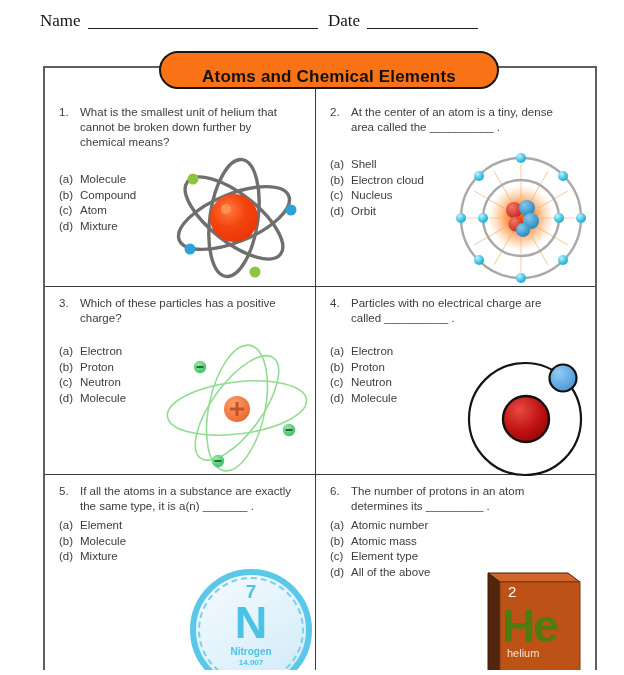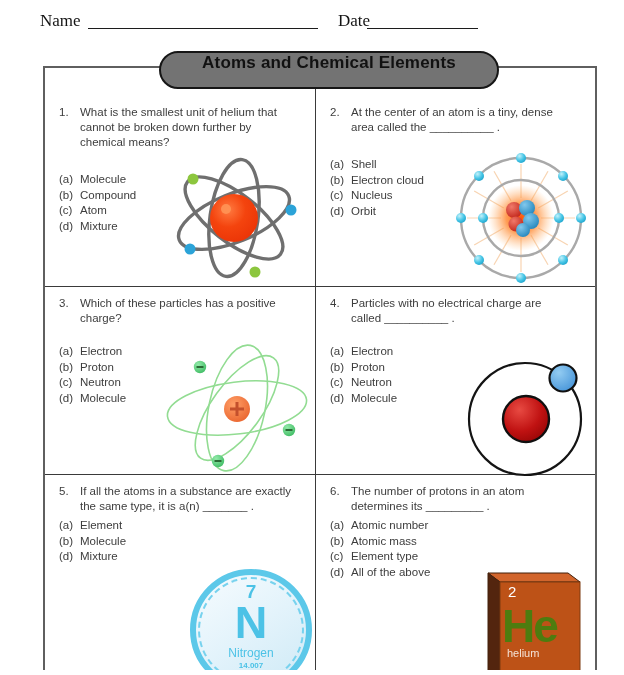--- a/index.html
+++ b/index.html
@@ -2,28 +2,28 @@
 <html><head>
 <meta charset="utf-8">
 <style>
   html,body{margin:0;padding:0;background:#fff;}
   .page{position:relative;width:624px;height:675px;background:#fff;overflow:hidden;
         font-family:"Liberation Sans",sans-serif;color:#3d3d3d;}
   
   .hdr{position:absolute;left:0;top:0;width:556px;height:40px;
        font-family:"Liberation Serif",serif;color:#141414;font-size:17px;}
   .hdr-name{position:absolute;left:40px;top:11px;}
-  .hdr-date{position:absolute;left:328px;top:11px;margin-left:10px;}
+  .hdr-date{position:absolute;left:328px;top:11px;}
   .blank{position:absolute;top:27px;height:1px;border-bottom:1.4px solid #1c1c1c;}
   .blank-name{left:88px;width:230px;}
   .blank-date{left:367px;width:111px;}
   
-  .pill{position:absolute;left:159px;top:51px;width:336px;height:34px;background:#737373;
+  .pill{position:absolute;left:159px;top:51px;width:336px;height:34px;background:#f97316;
         border:2px solid #161616;border-radius:19px;z-index:5;
-        display:flex;align-items:flex-start;justify-content:center;}
+        display:flex;align-items:flex-end;justify-content:center;}
   .pill span{font-size:17px;font-weight:bold;color:#111;letter-spacing:.2px;}
   
   .tbl{position:absolute;left:43px;top:66px;width:554px;height:609px;
        border:2px solid #5f5f5f;box-sizing:border-box;overflow:hidden;
        display:grid;grid-template-columns:271px 1fr;grid-template-rows:219px 188px 1fr;}
   .cell{position:relative;box-sizing:border-box;padding:0 0 0 14px;overflow:visible;}
   .col-l{border-right:1.6px solid #3a3a3a;}
   .rb{border-bottom:1.6px solid #3a3a3a;}
   .r1{padding-top:37px;}
   .r2{padding-top:9px;}
@@ -43,21 +43,21 @@
   .fig2{left:140px;top:85px;width:130px;height:130px;}
   .fig3{left:116px;top:53px;width:150px;height:136px;}
   .fig4{left:130px;top:50px;width:160px;height:150px;}
   
   .n-badge{position:absolute;left:145px;top:94px;width:110px;height:110px;border-radius:50%;
            border:6px solid #5cc8e9;background:linear-gradient(145deg,#f6fbfe 0%,#e3f3fb 50%,#cfeaf6 100%);
            display:flex;flex-direction:column;align-items:center;text-align:center;color:#4cc2e6;}
   .n-ring{position:absolute;inset:2px;border:2px dashed #77d2ee;border-radius:50%;}
   .n-num{font-size:19px;font-weight:bold;line-height:1;margin-top:7px;}
   .n-sym{font-size:45px;font-weight:bold;line-height:.95;margin-top:1px;}
-  .n-name{font-size:12px;font-weight:normal;margin-top:1px;}
+  .n-name{font-size:10px;font-weight:bold;margin-top:1px;}
   .n-mass{font-size:8px;font-weight:bold;margin-top:1px;}
   
   .he-tile{position:absolute;left:171px;top:96px;width:96px;height:120px;}
   .he-tile svg{position:absolute;left:0;top:0;}
   .he-num{position:absolute;left:21px;top:12px;font-size:15px;color:#fff;}
   .he-sym{position:absolute;left:15px;top:28px;font-size:46px;font-weight:bold;color:#4d7c0f;letter-spacing:-2px;}
   .he-name{position:absolute;left:20px;top:76px;font-size:11px;color:#f4e2d6;}
   
   .cut{position:absolute;left:0;top:670px;width:624px;height:5px;background:#fff;z-index:9;}
 </style>

